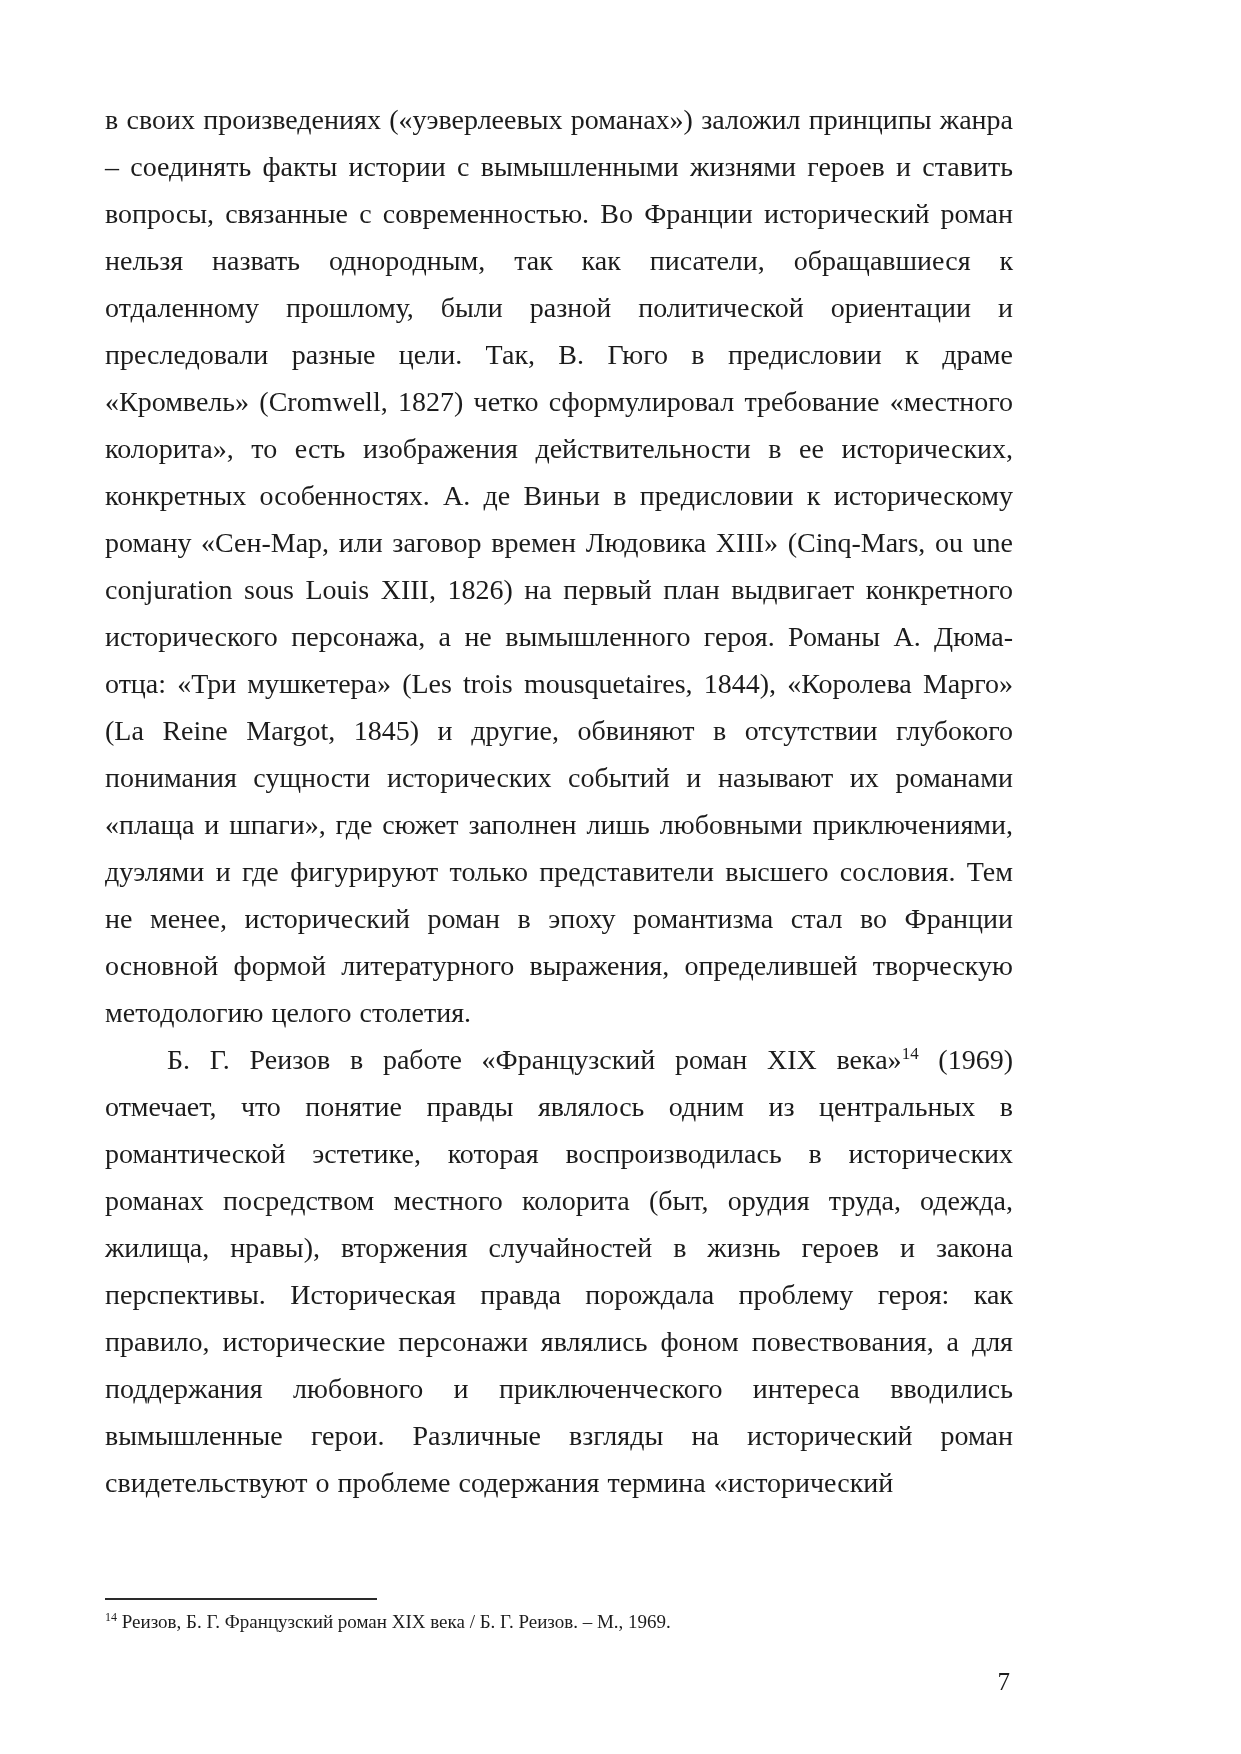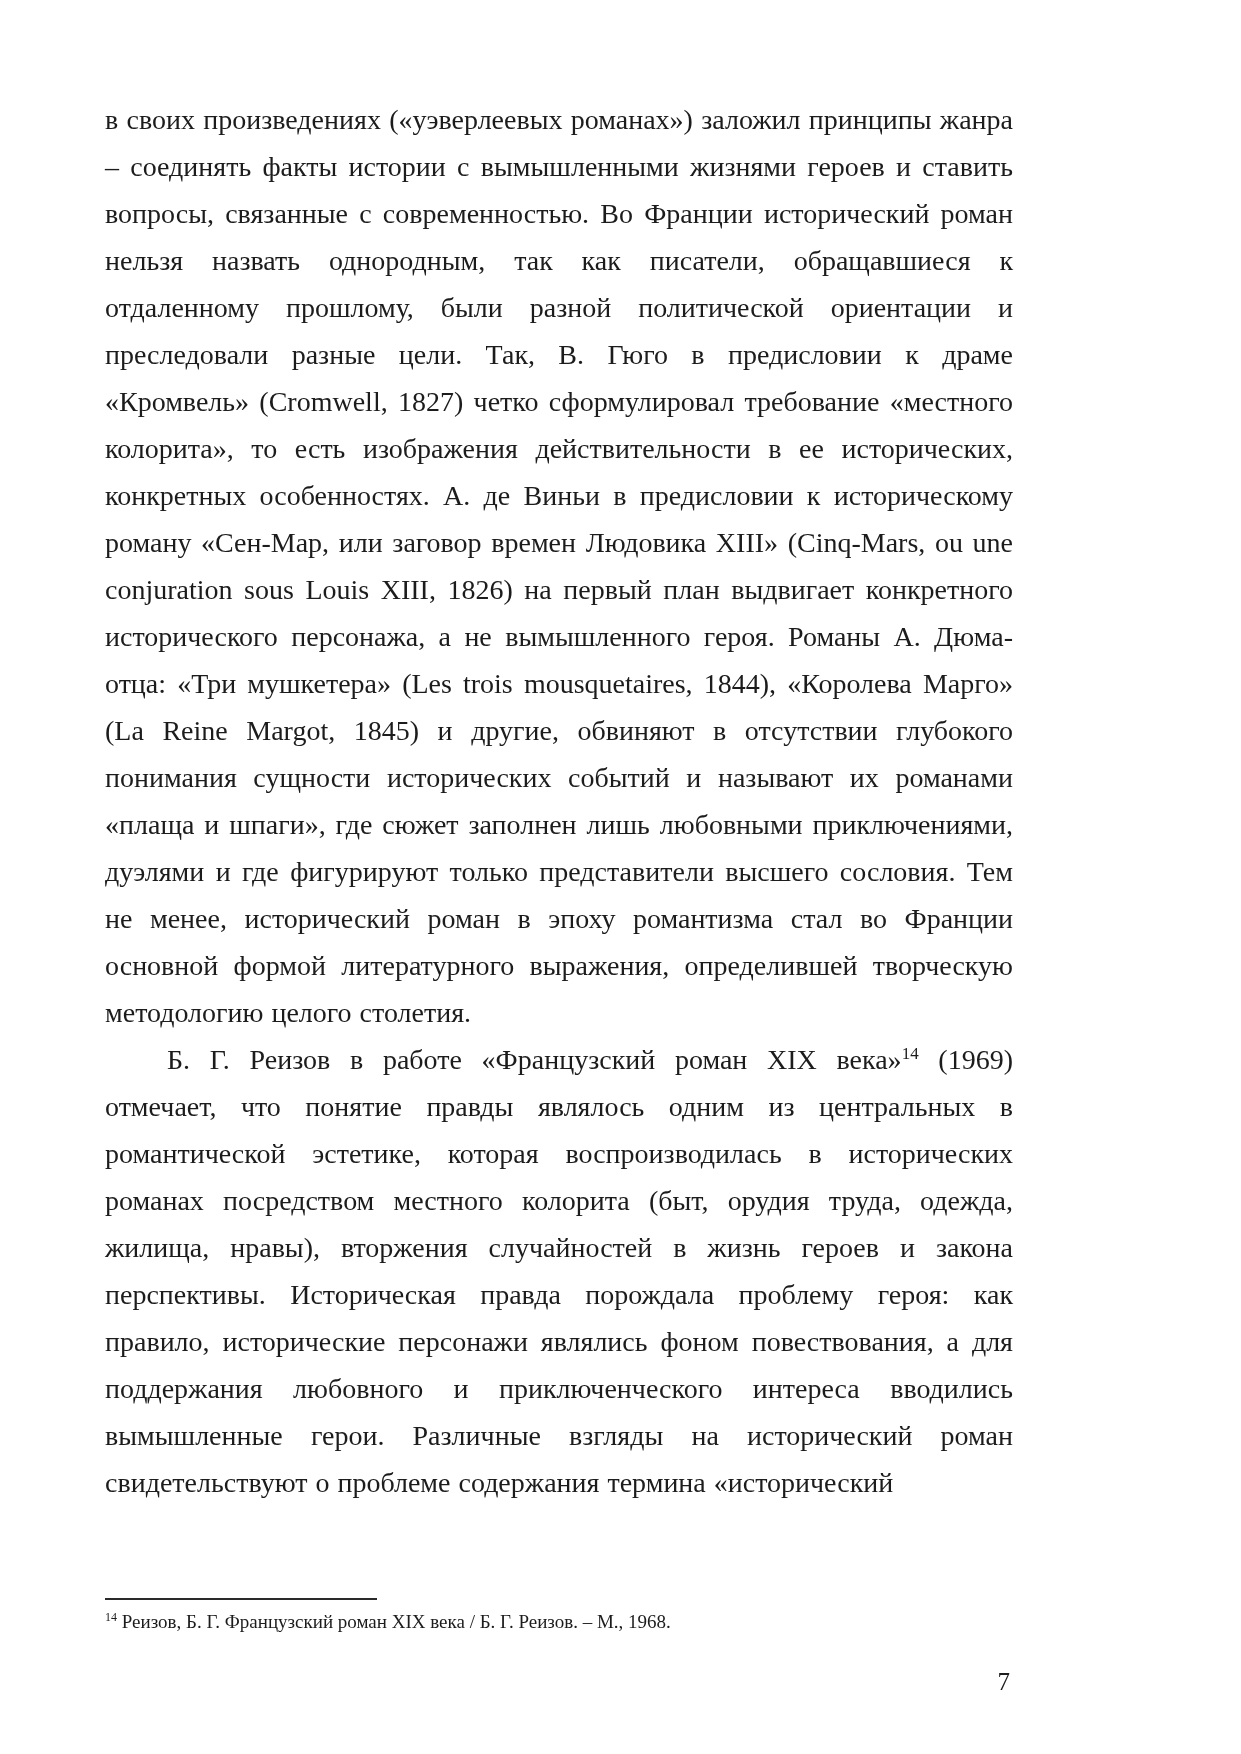--- a/index.html
+++ b/index.html
@@ -74,18 +74,18 @@
 <div class="page">
 
   <div class="text-block">
     <p class="para">в своих произведениях («уэверлеевых романах») заложил принципы жанра – соединять факты истории с вымышленными жизнями героев и ставить вопросы, связанные с современностью. Во Франции исторический роман нельзя назвать однородным, так как писатели, обращавшиеся к отдаленному прошлому, были разной политической ориентации и преследовали разные цели. Так, В. Гюго в предисловии к драме «Кромвель» (Cromwell, 1827) четко сформулировал требование «местного колорита», то есть изображения действительности в ее исторических, конкретных особенностях. А. де Виньи в предисловии к историческому роману «Сен-Мар, или заговор времен Людовика XIII» (Cinq-Mars, ou une conjuration sous Louis XIII, 1826) на первый план выдвигает конкретного исторического персонажа, а не вымышленного героя. Романы А. Дюма-отца: «Три мушкетера» (Les trois mousquetaires, 1844), «Королева Марго» (La Reine Margot, 1845) и другие, обвиняют в отсутствии глубокого понимания сущности исторических событий и называют их романами «плаща и шпаги», где сюжет заполнен лишь любовными приключениями, дуэлями и где фигурируют только представители высшего сословия. Тем не менее, исторический роман в эпоху романтизма стал во Франции основной формой литературного выражения, определившей творческую методологию целого столетия.</p>
 
     <p class="para indent"><span>Б. Г. Реизов в работе «Французский роман XIX века»</span><sup class="fn-ref">14</sup><span> (1969) отмечает, что понятие правды являлось одним из центральных в романтической эстетике, которая воспроизводилась в исторических романах посредством местного колорита (быт, орудия труда, одежда, жилища, нравы), вторжения случайностей в жизнь героев и закона перспективы. Историческая правда порождала проблему героя: как правило, исторические персонажи являлись фоном повествования, а для поддержания любовного и приключенческого интереса вводились вымышленные герои. Различные взгляды на исторический роман свидетельствуют о проблеме содержания термина «исторический</span></p>
   </div>
 
   <div class="footnote-area">
     <div class="footnote-rule"></div>
-    <p class="footnote-text"><sup class="fn-marker">14</sup> <span>Реизов, Б. Г. Французский роман XIX века / Б. Г. Реизов. – М., 1968.</span></p>
+    <p class="footnote-text"><sup class="fn-marker">14</sup> <span>Реизов, Б. Г. Французский роман XIX века / Б. Г. Реизов. – М., 1969.</span></p>
   </div>
 
   <div class="page-number">7</div>
 
 </div>
 
 </body></html>

